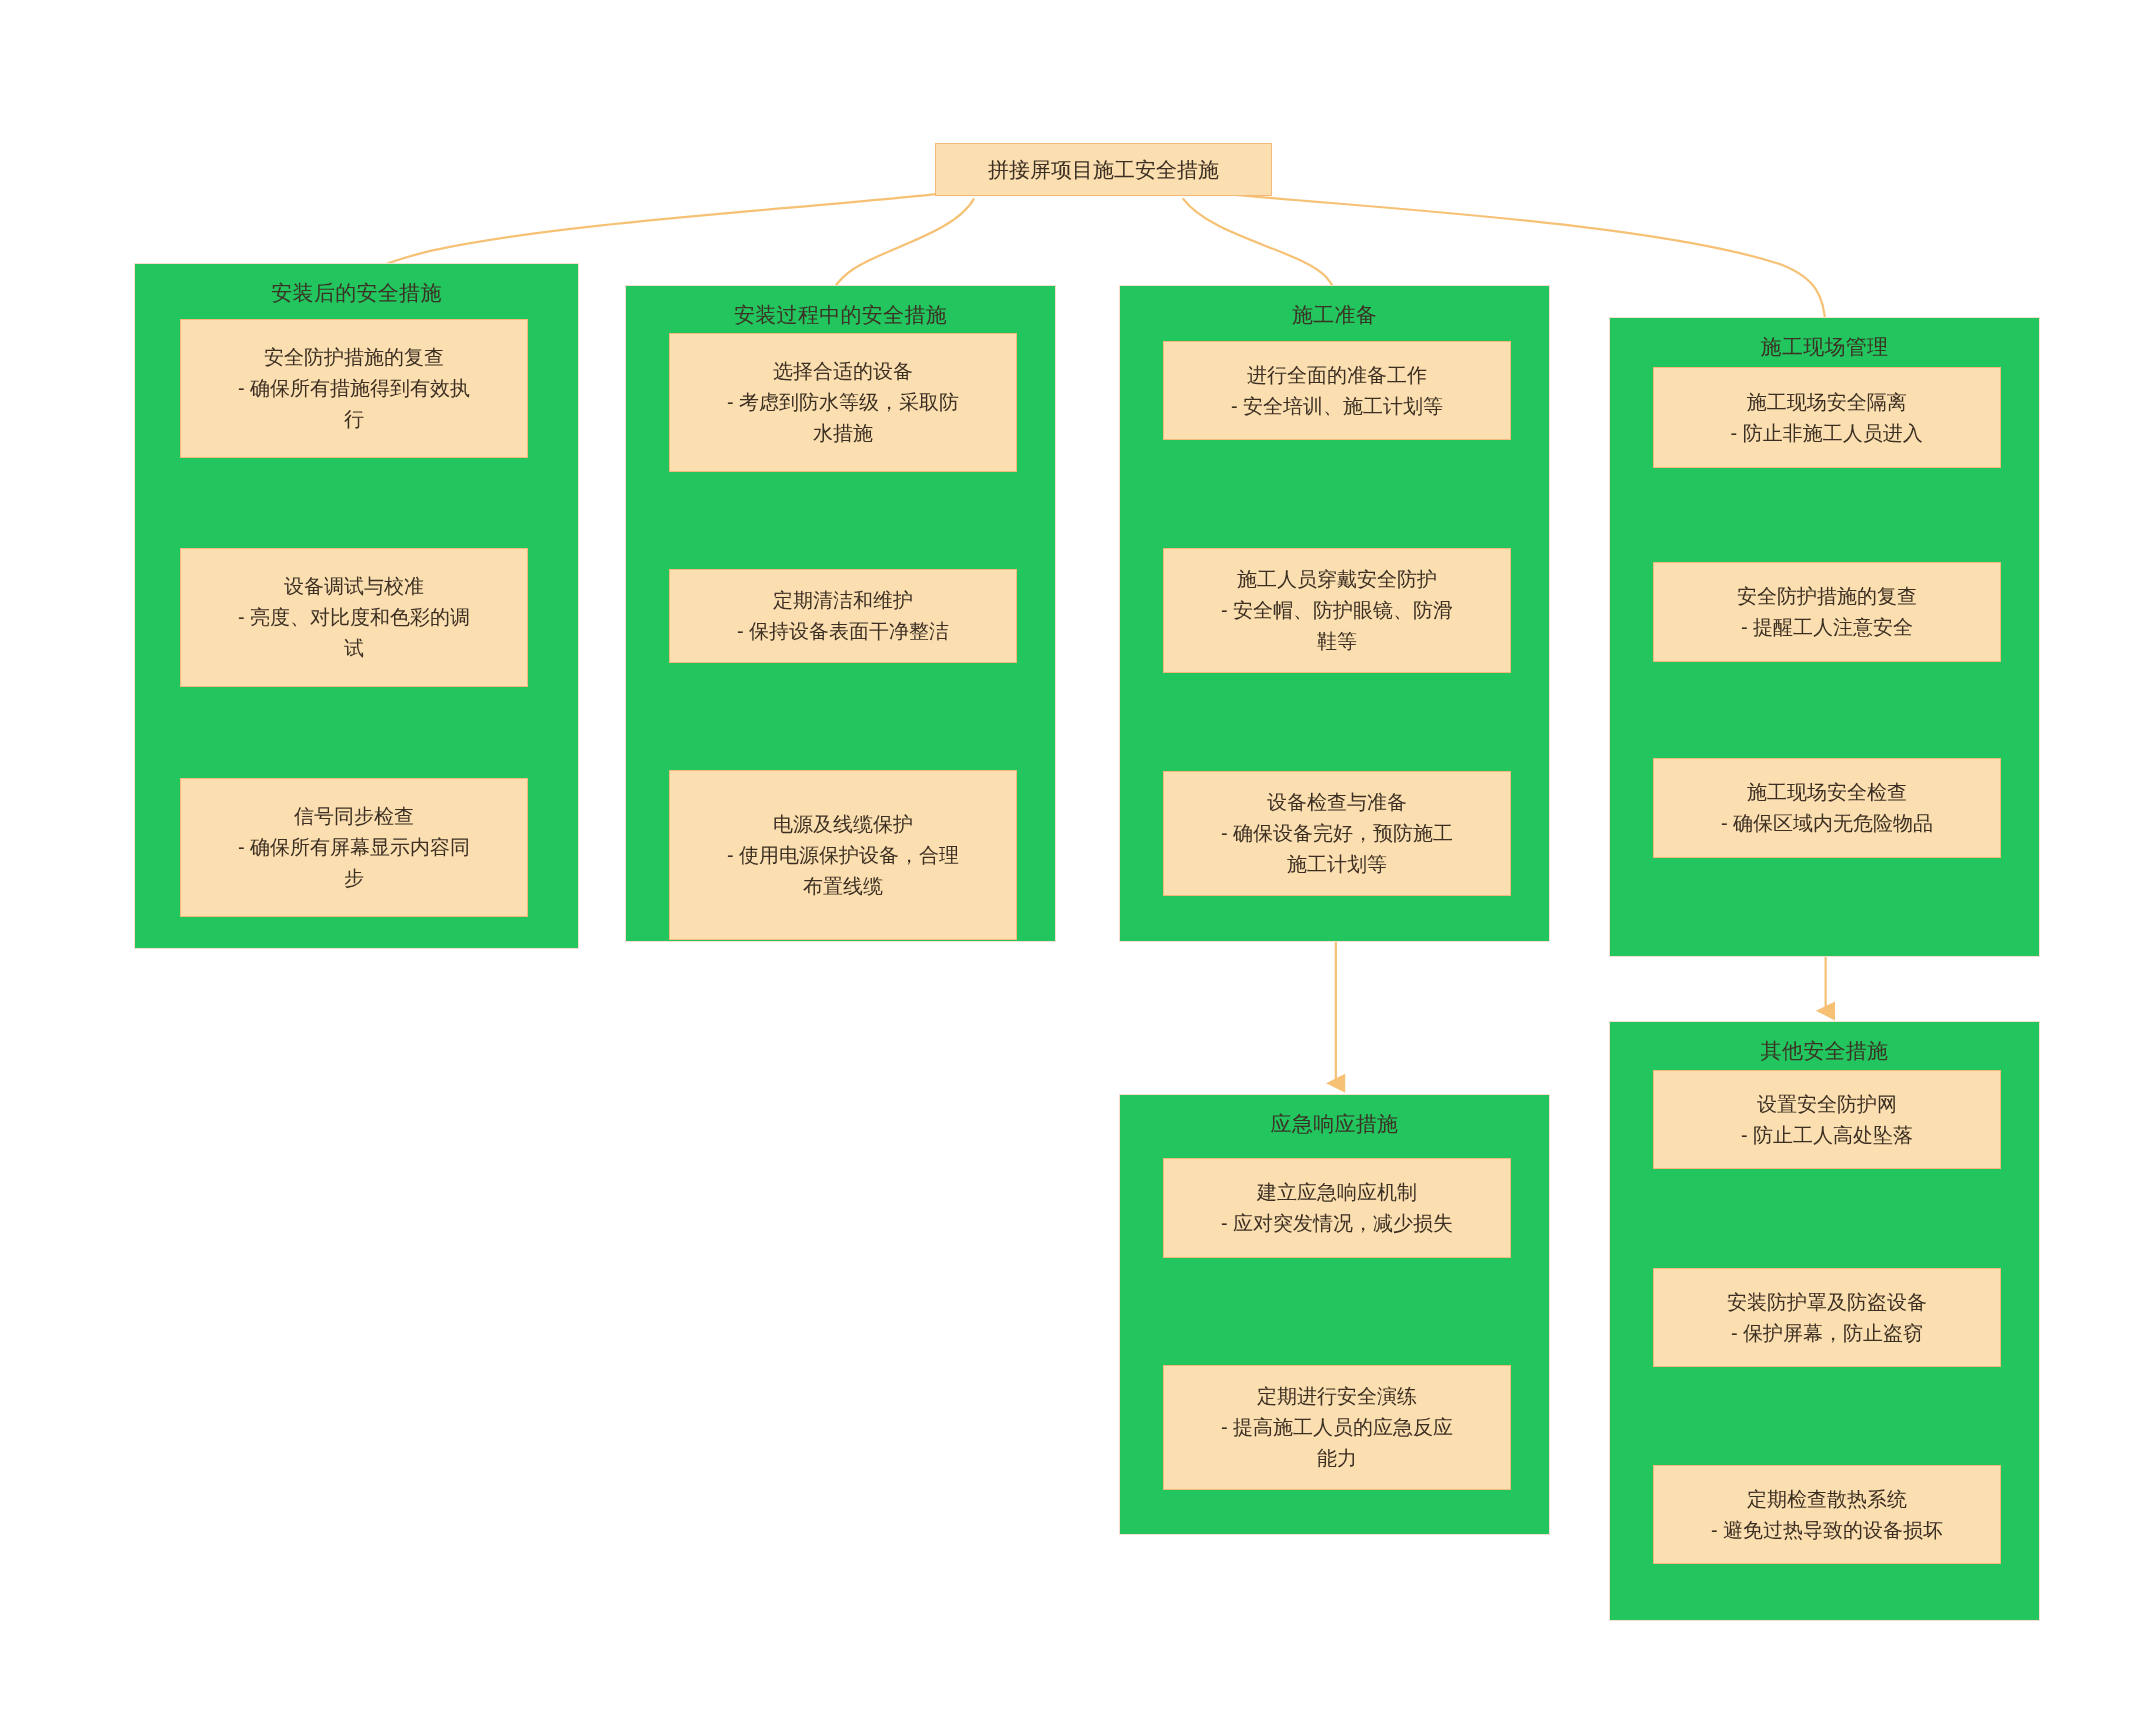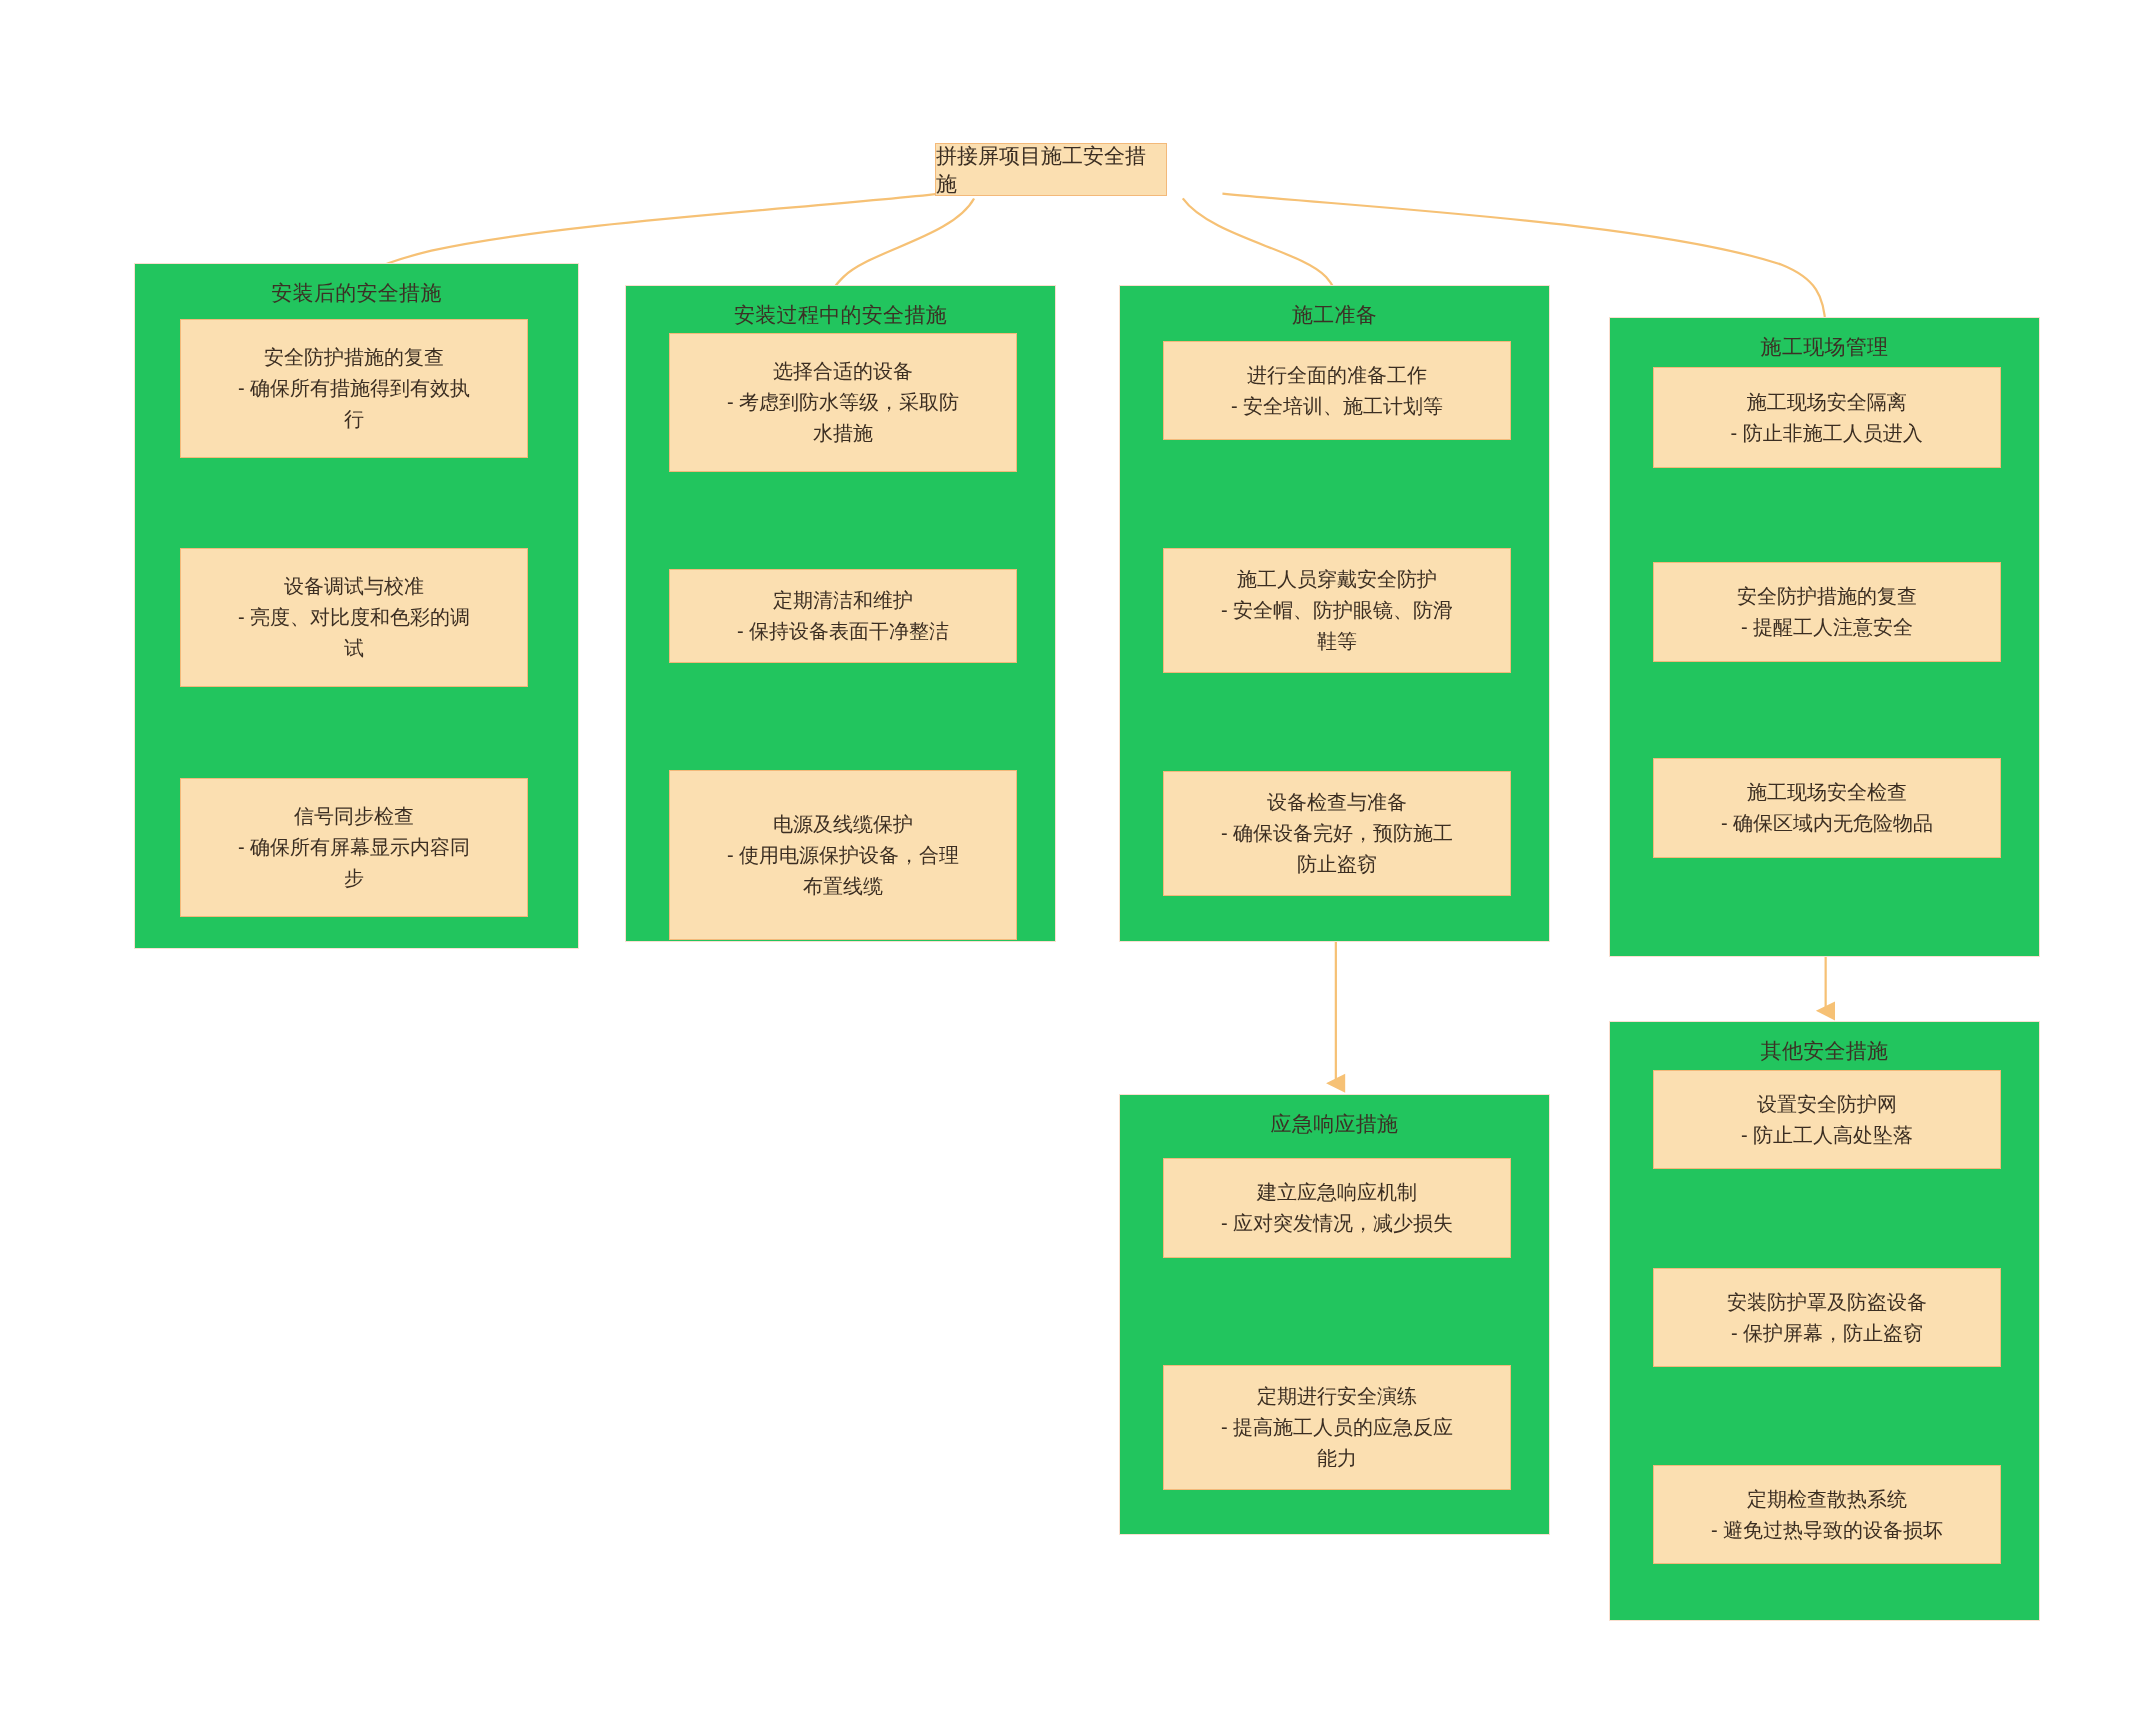--- a/index.html
+++ b/index.html
@@ -83,21 +83,21 @@
 
       <path d="M2624,1372 L2624,1452"></path>
 
       <path d="M1920,1808 L1920,1944"></path>
 
       <path d="M2624,1680 L2624,1820"></path>
       <path d="M2624,1964 L2624,2104"></path>
     </g>
   </svg>
 
-  <div class="root" style="left:935px;top:143px;width:232px;height:53px;">
+  <div class="root" style="left:935px;top:143px;width:337px;height:53px;">
     <span>拼接屏项目施工安全措施</span>
   </div>
 
   <div class="cluster" style="left:134px;top:263px;width:445px;height:686px;">
     <div class="cluster-title">安装后的安全措施</div>
   </div>
   <div class="node" style="left:180px;top:319px;width:348px;height:139px;">
     <span class="txt">安全防护措施的复查
 - 确保所有措施得到有效执
 行</span>
@@ -139,21 +139,21 @@
 - 安全培训、施工计划等</span>
   </div>
   <div class="node" style="left:1163px;top:548px;width:348px;height:125px;">
     <span class="txt">施工人员穿戴安全防护
 - 安全帽、防护眼镜、防滑
 鞋等</span>
   </div>
   <div class="node" style="left:1163px;top:771px;width:348px;height:125px;">
     <span class="txt">设备检查与准备
 - 确保设备完好，预防施工
-防止盗窃</span>
+施工计划等</span>
   </div>
 
   <div class="cluster" style="left:1609px;top:317px;width:431px;height:640px;">
     <div class="cluster-title">施工现场管理</div>
   </div>
   <div class="node" style="left:1653px;top:367px;width:348px;height:101px;padding-left:9px;">
     <span class="txt">施工现场安全隔离
 - 防止非施工人员进入</span>
   </div>
   <div class="node" style="left:1653px;top:562px;width:348px;height:100px;">

